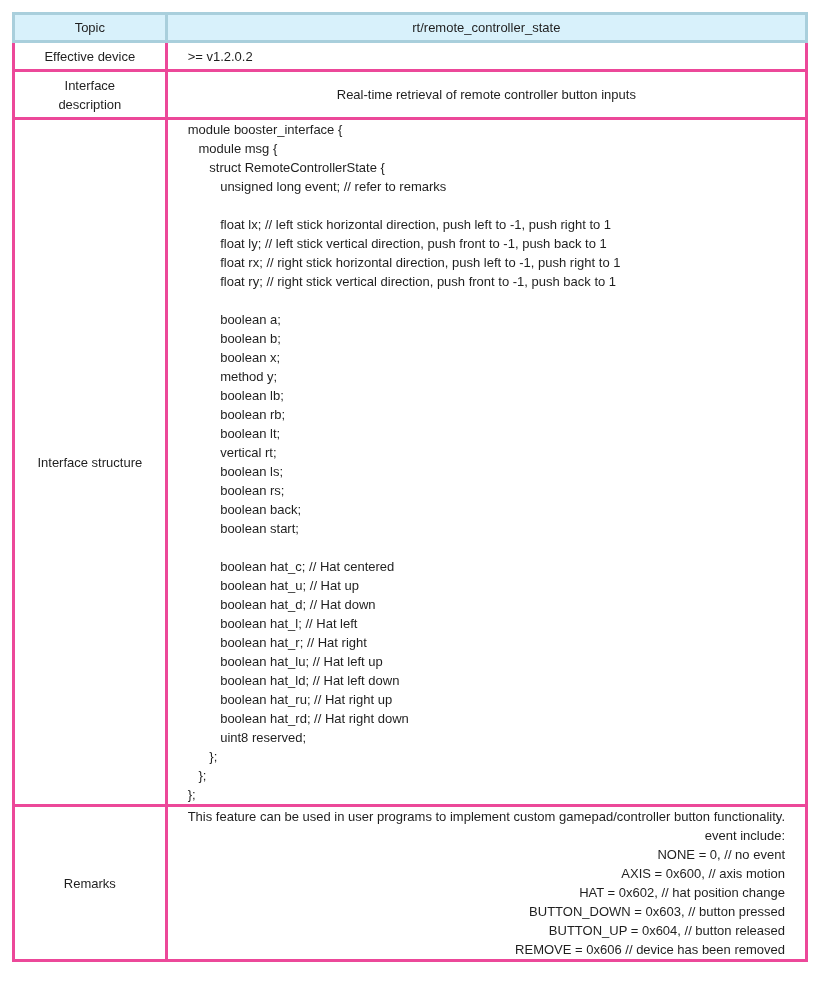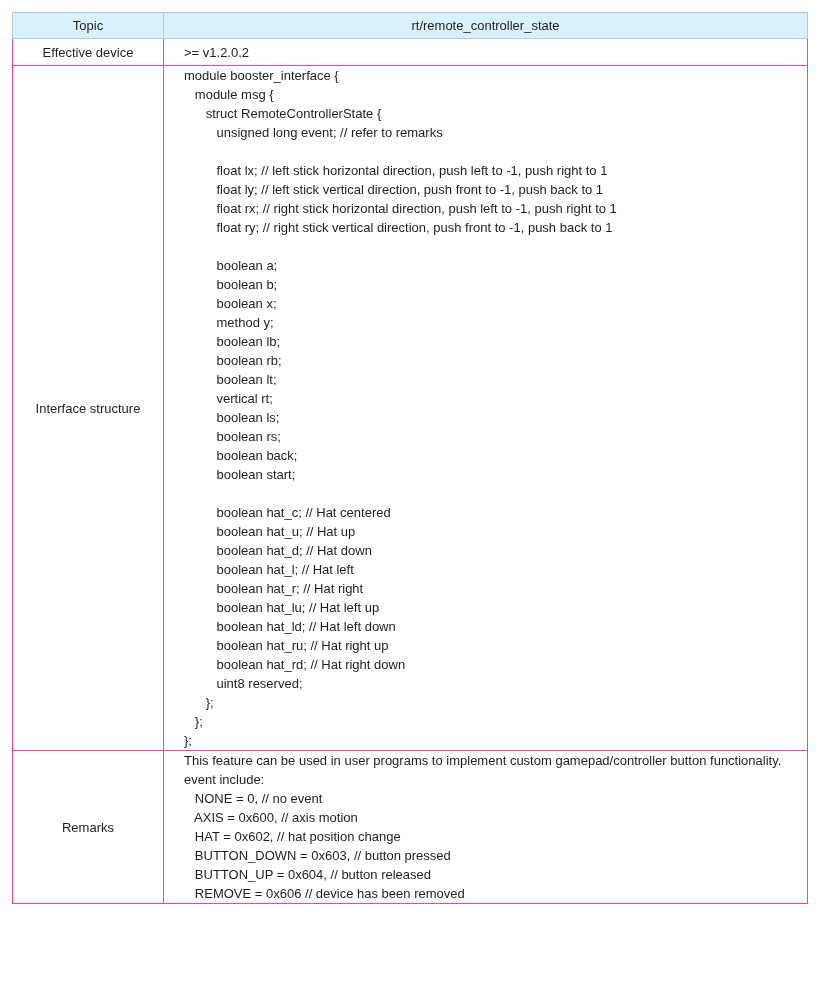--- a/index.html
+++ b/index.html
@@ -2,44 +2,51 @@
 <html><head>
 <meta charset="utf-8">
 <style>
   html, body { margin: 0; padding: 0; background: #ffffff; }
   body { width: 820px; height: 1003px; position: relative; font-family: "Liberation Sans", "DejaVu Sans", sans-serif; color: #1f1f1f; }
   table.spec {
     position: absolute; left: 12px; top: 12px; width: 796px;
     border-collapse: collapse; font-size: 13px; line-height: 19px;
   }
   table.spec td {
-    border: 1px solid #ec4899; padding: 0 20px; vertical-align: middle;
+    border: 3px solid #ec4899; padding: 0 20px; vertical-align: middle;
   }
   table.spec td.label { width: 110px; text-align: center; }
   table.spec tr.head td { background: #d8f1fb; border-color: #a9cfdc; height: 25px; }
   tr.r-version td, tr.r-access td { height: 26px; }
   tr.r-desc td { height: 45px; }
   tr.r-desc td.value { text-align: center; }
   tr.head td.value { text-align: center; }
   td.code { padding: 3px 5px 4px 5px; }
   .line { white-space: pre; min-height: 19px; }
-  td.remarks { padding: 3px 5px 4px 5px; }
+  td.remarks { padding: 3px 5px 4px 5px; text-align: right; }
 </style>
 </head>
 <body>
 
 <table class="spec">
   <tbody>
       <tr class="head">
     <td class="label">Topic</td>
     <td class="value">rt/remote_controller_state</td>
   </tr>
   <tr class="r-version">
     <td class="label">Effective device</td>
     <td class="value">&gt;= v1.2.0.2</td>
+  </tr>
+  <tr class="r-desc">
+    <td class="label">
+      <div>Interface</div>
+      <div>description</div>
+    </td>
+    <td class="value">Real-time retrieval of remote controller button inputs</td>
   </tr>
   <tr class="r-struct">
     <td class="label">Interface structure</td>
     <td class="code" id="structure-code">
           <div class="line">module booster_interface {</div>
           <div class="line">   module msg {</div>
           <div class="line">      struct RemoteControllerState {</div>
           <div class="line">         unsigned long event; // refer to remarks</div>
           <div class="line"></div>
           <div class="line">         float lx; // left stick horizontal direction, push left to -1, push right to 1</div>

